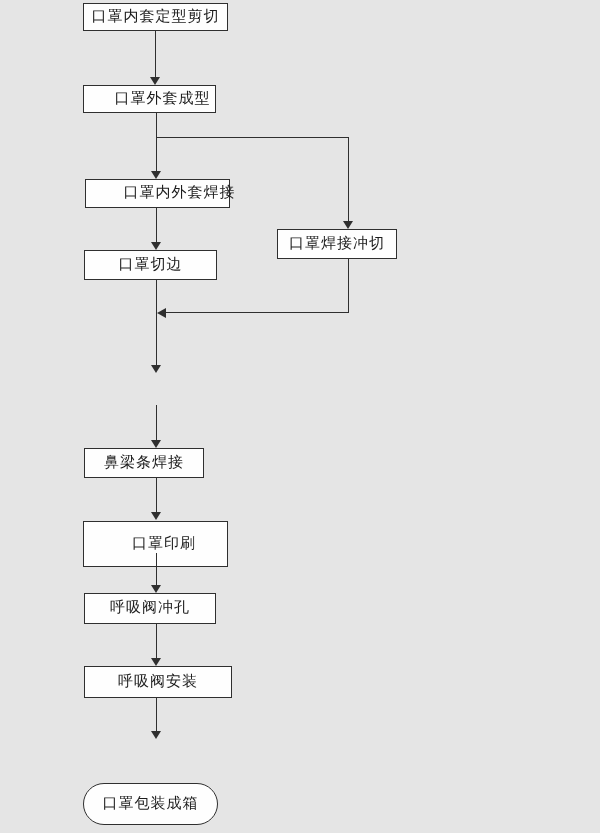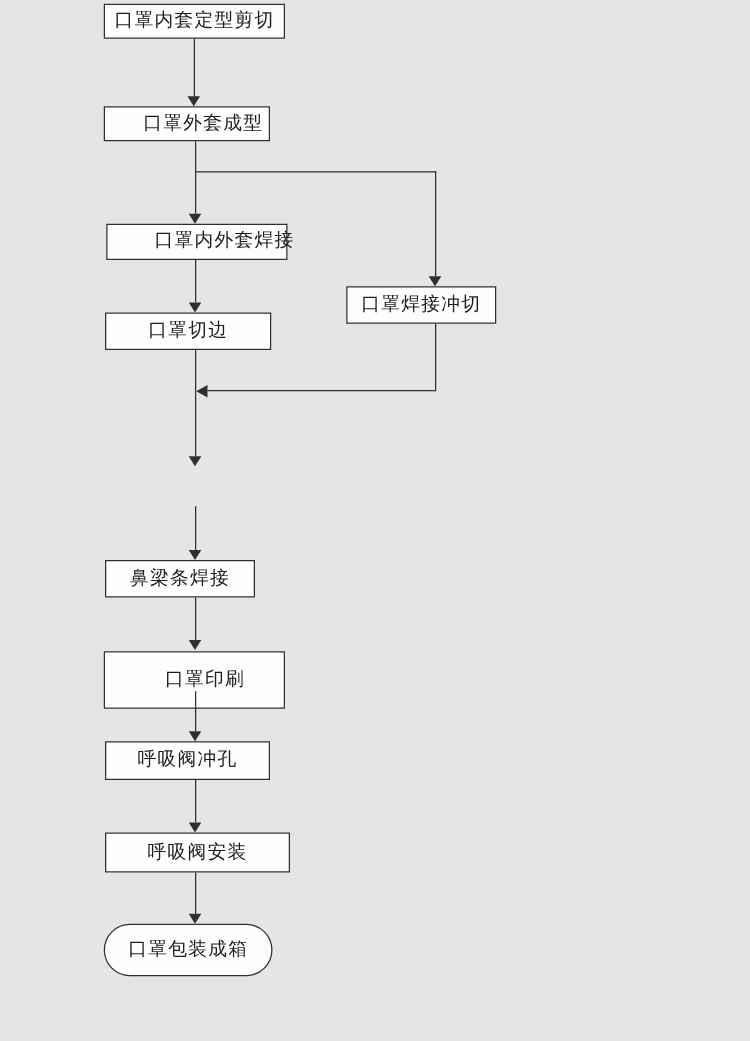--- a/index.html
+++ b/index.html
@@ -24,20 +24,21 @@
     font-size: 15px;
     line-height: 1;
     display: flex;
     align-items: center;
     justify-content: center;
     white-space: nowrap;
     letter-spacing: 1px;
   }
   .node.stadium {
     border-radius: 21px;
+    margin-top: 44px;
   }
   .vline {
     position: absolute;
     width: 1px;
     background: #2f2f2f;
   }
   .hline {
     position: absolute;
     height: 1px;
     background: #2f2f2f;

